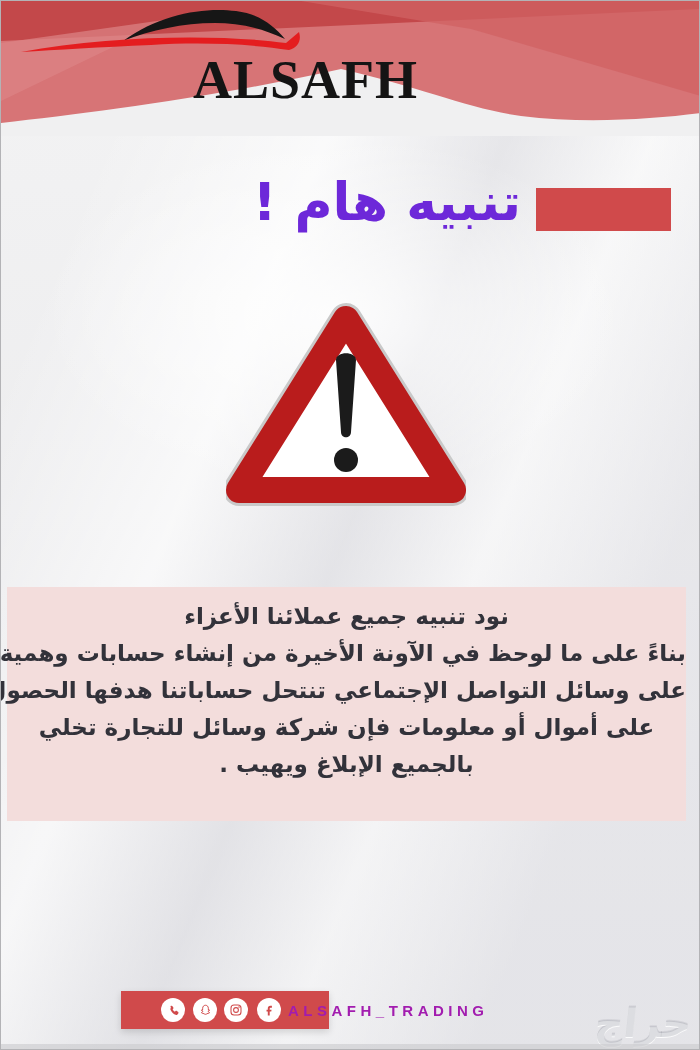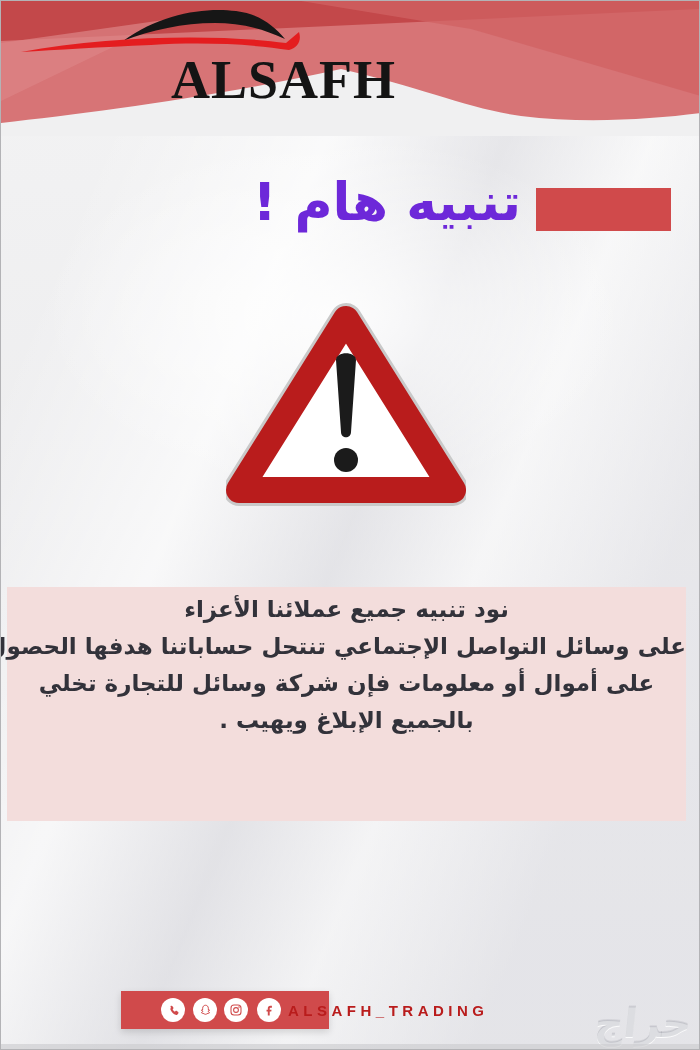--- a/index.html
+++ b/index.html
@@ -17,52 +17,52 @@
         rgba(221,221,226,.55) 50%, rgba(255,255,255,.5) 63%, rgba(226,226,231,.5) 80%),
       linear-gradient(180deg, rgba(255,255,255,.35) 0%, rgba(222,222,227,.45) 100%);
   }
   .bottom-strip{position:absolute;left:0;right:0;bottom:0;height:5px;background:#cccccf;opacity:.65;}
   
   .header{position:absolute;top:0;left:0;width:700px;height:135px;}
   .header svg{display:block;}
   .brand{
     position:absolute;top:52px;left:0;width:565px;text-align:center;
     font-family:"Liberation Serif","DejaVu Serif",serif;font-weight:bold;
-    font-size:54px;letter-spacing:1px;color:#141414;line-height:1;
+    font-size:54px;letter-spacing:1px;color:#141414;line-height:1;padding-left:22px;
   }
   
   .heading-text{
     position:absolute;top:172px;right:178px;direction:rtl;
     font-size:52px;font-weight:bold;color:#6d28d9;line-height:1.15;white-space:nowrap;
   }
   .heading-rect{position:absolute;left:535px;top:187px;width:135px;height:43px;background:#d04a4b;}
   
   .warning{position:absolute;left:225px;top:296px;width:240px;height:212px;}
   
   .notice-box{
     position:absolute;left:6px;top:586px;width:679px;height:234px;box-sizing:border-box;
-    background:#f3dddc;padding-top:4px;direction:rtl;
+    background:#f3dddc;padding-top:11px;direction:rtl;
   }
   .notice-line{
     text-align:center;font-size:23px;font-weight:bold;color:#32323a;
     line-height:37px;white-space:nowrap;
   }
   
   .footer-rect{
     position:absolute;left:120px;top:990px;width:208px;height:38px;background:#d04a4b;
     box-shadow:0 3px 7px rgba(0,0,0,.14);
   }
   .soc{position:absolute;top:997px;width:24px;height:24px;border-radius:50%;background:#fff;
     display:flex;align-items:center;justify-content:center;}
   .soc svg{display:block;}
   .s1{left:160px;} .s2{left:192px;} .s3{left:223px;} .s4{left:256px;}
   .footer-handle{
     position:absolute;left:287px;top:1001px;
     font-family:"Liberation Sans","DejaVu Sans",sans-serif;
-    font-size:15px;font-weight:bold;letter-spacing:4.5px;color:#b91c1c;white-space:nowrap;
+    font-size:15px;font-weight:bold;letter-spacing:4.5px;color:#a21caf;white-space:nowrap;
   }
   
   .watermark{
     position:absolute;right:8px;bottom:6px;direction:rtl;
     font-size:40px;font-weight:bold;color:rgba(166,169,179,.35);
     text-shadow:0 1px 0 rgba(255,255,255,.85), 0 -1px 0 rgba(140,140,150,.18);
     transform:skewX(-6deg);line-height:1;
   }
 </style>
 </head>
@@ -95,20 +95,21 @@
     <svg width="240" height="212" viewBox="0 0 240 212">
       <path d="M120,22 L227,193 L13,193 Z" fill="none" stroke="#c9c9c9" stroke-width="32" stroke-linejoin="round"></path>
       <path d="M120,22 L227,193 L13,193 Z" fill="#ffffff" stroke="#b91c1c" stroke-width="26" stroke-linejoin="round"></path>
       <path d="M110,63 C110,54 130,54 130,63 L125,135 C125,142 115,142 115,135 Z" fill="#1b1b1b"></path>
       <circle cx="120" cy="163" r="12" fill="#1b1b1b"></circle>
     </svg>
   </div>
 
   <div class="notice-box">
     <div class="notice-line">نود تنبيه جميع عملائنا الأعزاء</div>
+    <div class="notice-line">بناءً على ما لوحظ في الآونة الأخيرة من إنشاء حسابات وهمية</div>
     <div class="notice-line">على وسائل التواصل الإجتماعي تنتحل حساباتنا هدفها الحصول</div>
     <div class="notice-line">على أموال أو معلومات فإن شركة وسائل للتجارة تخلي</div>
     <div class="notice-line">بالجميع الإبلاغ ويهيب .</div>
   </div>
 
   <div class="footer-rect"></div>
 
   <div class="soc s1">
     <svg width="16" height="16" viewBox="0 0 24 24">
       <path fill="#d04a4b" d="M8.2,6.4c.9-.9,2.3-.9,3,.1l1.1,1.4c.6.8.5,1.9-.2,2.6l-.7.7c.8,1.5,2,2.7,3.4,3.4l.7-.7c.7-.7,1.8-.8,2.6-.2l1.4,1.1c1,.7,1,2.1.1,3l-.9.9c-.8.8-2,1-3,.6-3.4-1.4-6.1-4.1-7.5-7.5-.4-1-.2-2.2.6-3Z"></path>

